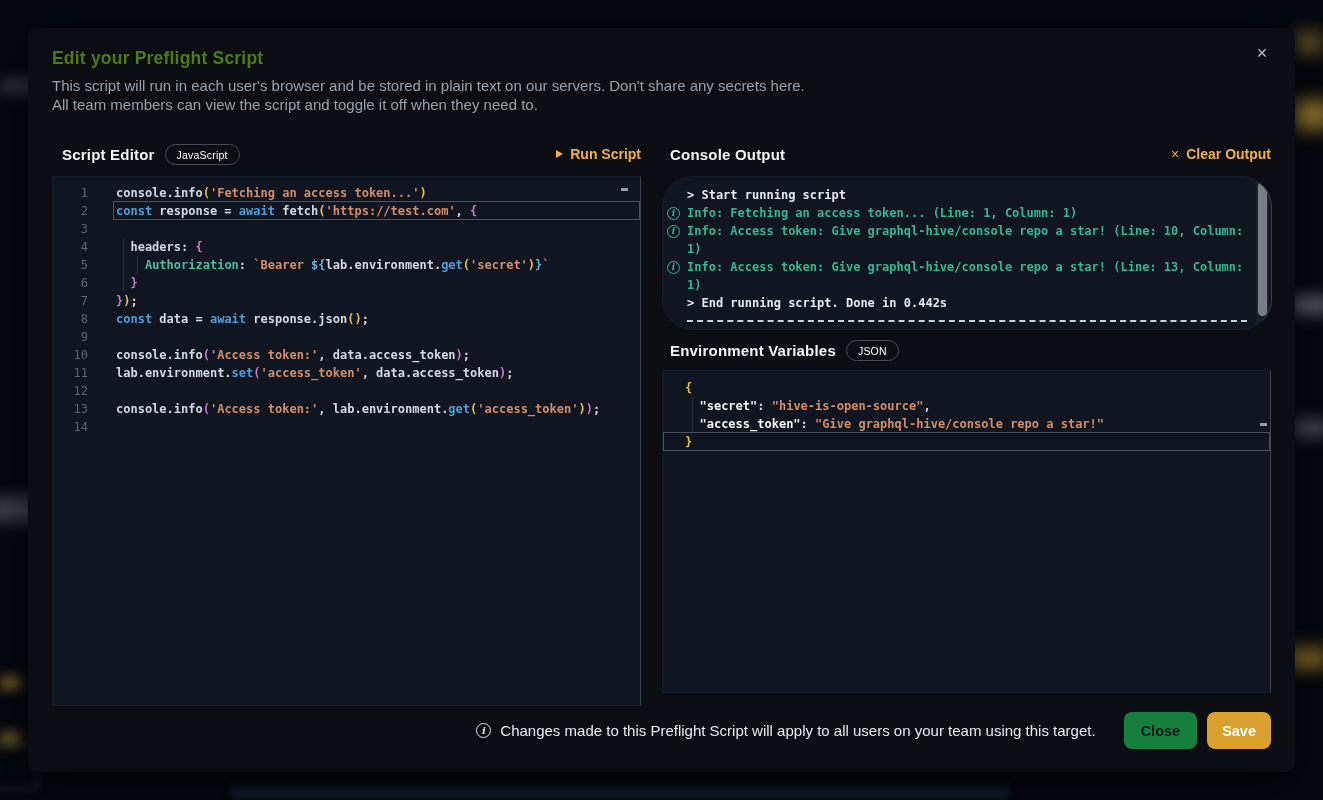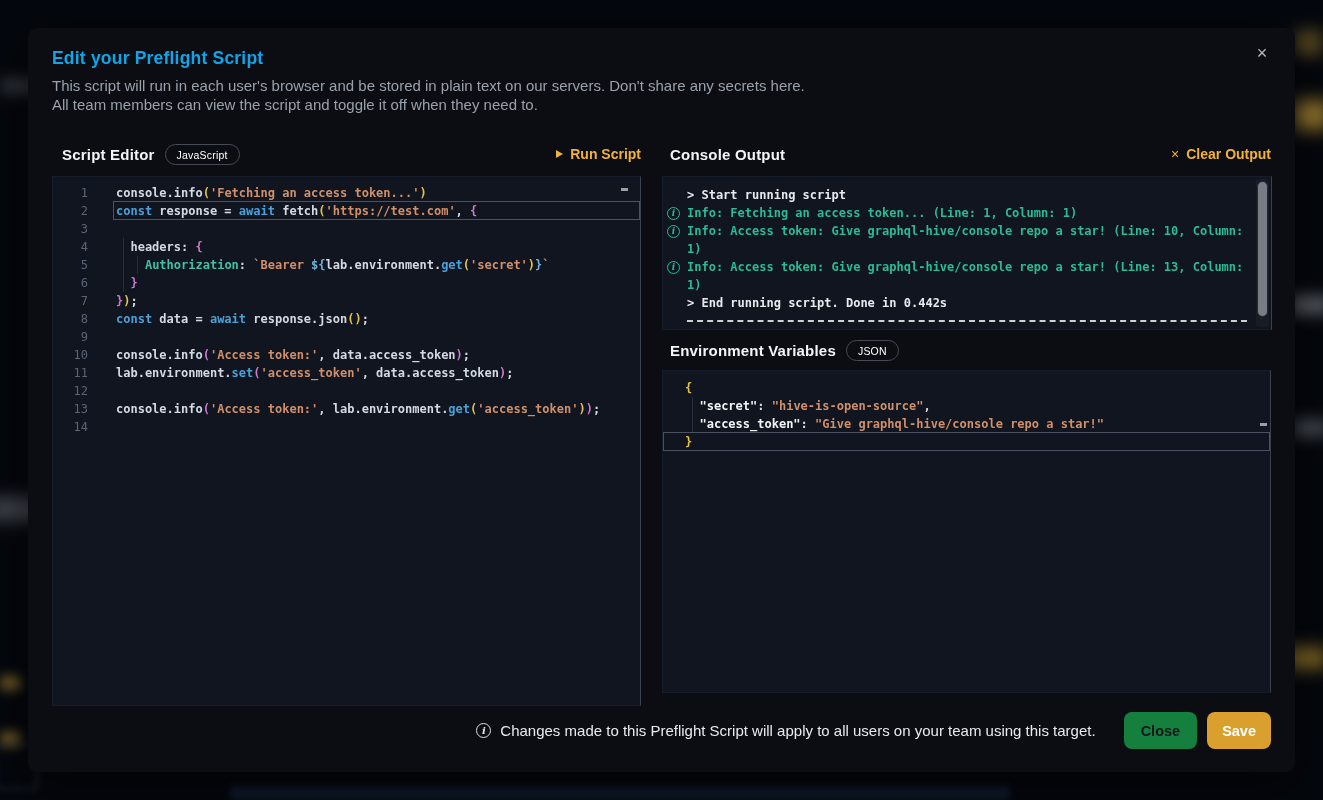--- a/index.html
+++ b/index.html
@@ -20,21 +20,21 @@
   .modal{
     position:absolute; left:28px; top:28px; width:1267px; height:744px;
     background:var(--modal); border-radius:9px;
     box-shadow:0 12px 48px rgba(0,0,0,.65);
   }
   .close-x{
     position:absolute; right:20px; top:12px; width:26px; height:26px;
     background:none; border:none; color:#b7bdc6; font-size:18px; line-height:26px;
     text-align:center; cursor:pointer; font-family:"Liberation Sans",sans-serif;
   }
-  .title{ position:absolute; left:24px; top:20px; font-size:17.5px; font-weight:bold; color:#0ea5e9; letter-spacing:.2px;}
+  .title{ position:absolute; left:24px; top:20px; font-size:17.5px; font-weight:bold; color:#4d7c0f; letter-spacing:.2px;}
   .desc{ position:absolute; left:24px; color:#99a1ac; font-size:15px; }
   .desc.l1{ top:49px; } .desc.l2{ top:68px; }
 
   
   .col-header{ position:absolute; height:28px; display:flex; align-items:center; }
   .col-header.left{ left:34px; top:112px; width:579px; }
   .col-header.right{ left:642px; top:112px; width:601px; }
   .col-header.env{ left:642px; top:308px; width:601px; }
   .section-title{ font-size:15px; font-weight:bold; color:#f2f4f6; letter-spacing:.2px; }
   .badge{
@@ -49,21 +49,21 @@
   .play-tri{ width:0; height:0; border-left:7px solid var(--accent); border-top:4.5px solid transparent; border-bottom:4.5px solid transparent; }
   .x-glyph{ font-size:14px; font-weight:normal; line-height:10px; }
 
   
   .panel{
     position:absolute; background:var(--panel); overflow:hidden;
     border:1px solid #161d2a; border-right:1px solid #3a414f;
     font-family:"DejaVu Sans Mono", monospace; font-size:12px; line-height:18px; font-weight:bold;
   }
   .panel.script{ left:24px; top:148px; width:589px; height:530px; padding-top:7px; }
-  .panel.console-p{ left:634px; top:148px; width:610px; height:154px; padding-top:9px; }
+  .panel.console-p{ left:634px; top:148px; width:610px; height:154px; padding-top:9px;border-radius:31px; }
   .panel.env{ left:634px; top:342px; width:609px; height:323px; padding-top:8px; }
 
   .code-line{ position:relative; display:flex; height:18px; white-space:pre; }
   .gutter{ flex:0 0 63px; padding-right:28px; text-align:right; color:#5b6576; font-weight:normal; }
   .code-text{ position:relative; flex:1; }
   .guide{ position:absolute; top:0; bottom:0; width:1px; background:#262e3d; }
   .code-line.active::before{
     content:''; position:absolute; left:60px; right:0; top:-1px; bottom:0;
     border:1px solid #4a5160; pointer-events:none;
   }

